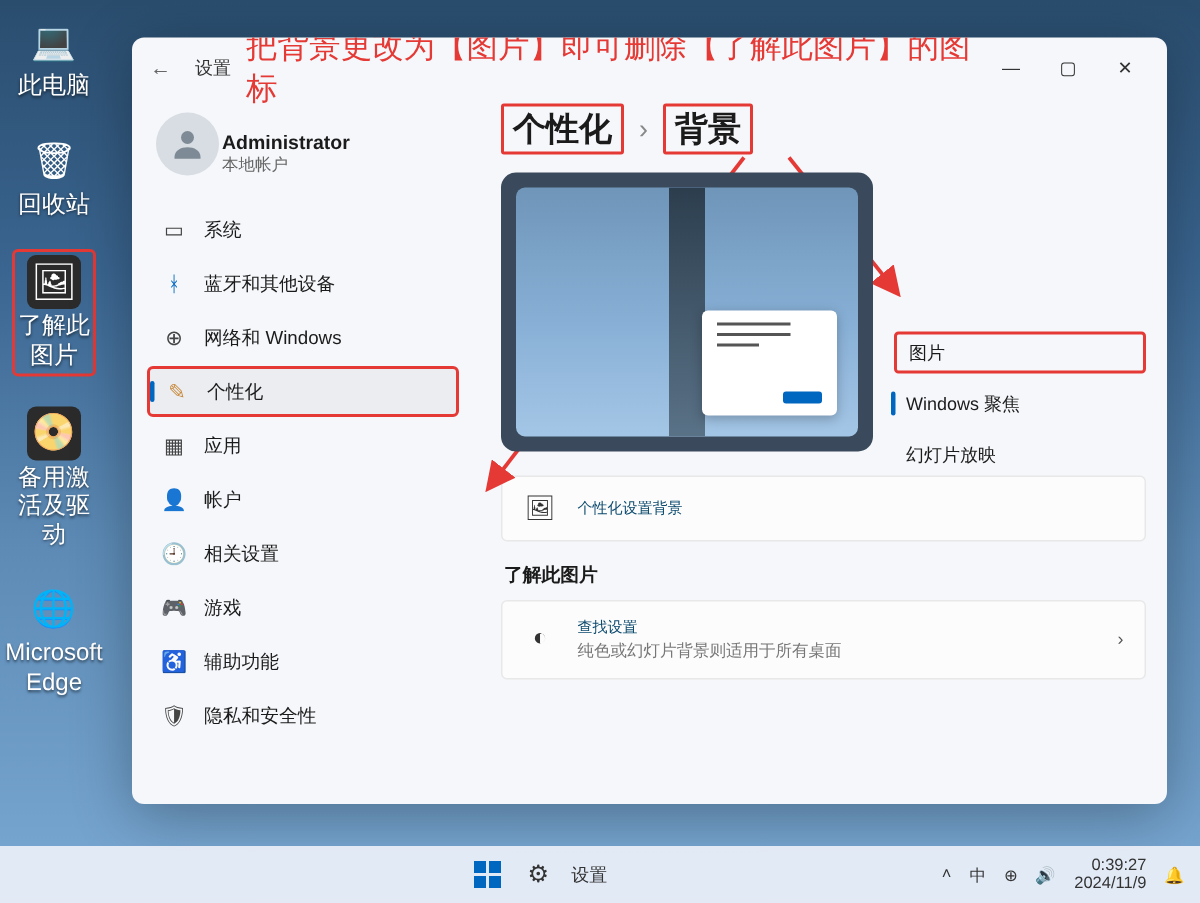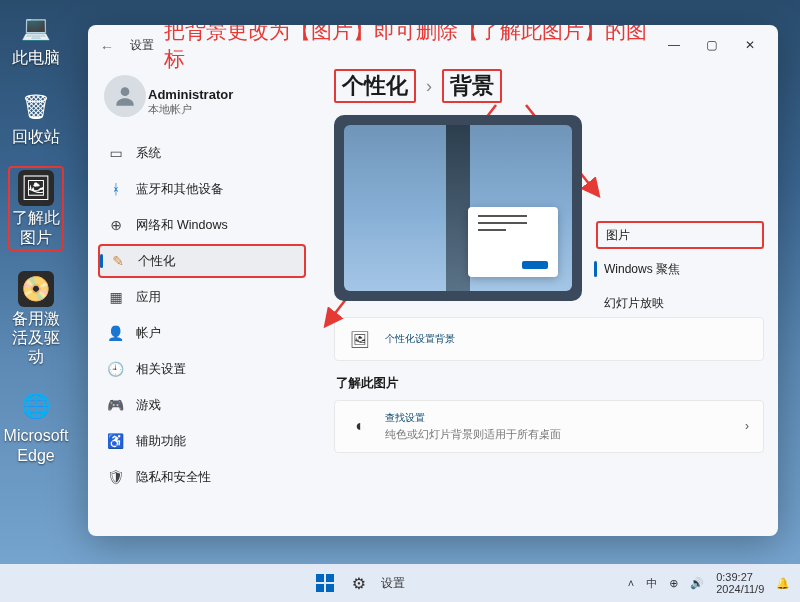--- a/index.html
+++ b/index.html
@@ -80,21 +80,21 @@
 
     
     .arrow-svg { position: absolute; left: 0; top: 0; pointer-events: none; }
 
     
     .taskbar { position: absolute; left: 0; right: 0; bottom: 0; height: 38px; background: rgba(235,240,248,.92); display: flex; align-items: center; padding: 0 10px; }
     .taskbar-center { flex: 1; display: flex; align-items: center; justify-content: center; gap: 10px; }
     .tb-icon { width: 24px; height: 24px; display:flex; align-items:center; justify-content:center; font-size: 16px; color:#333; }
     .tb-label { font-size: 12px; color:#333; }
     .taskbar-right { display: flex; align-items: center; gap: 12px; color:#333; font-size:11px; }
-    .tb-stack { display:flex; flex-direction:column; line-height:1.1; }
+    .tb-stack { display:flex; flex-direction:column; align-items:flex-end; line-height:1.1; }
   </style>
 </head>
 <body>
 
 <div class="desktop-icons" id="desktop-icons">
     <div class="desktop-icon">
       <div class="icon-box">💻</div>
       <div class="ilabel">此电脑</div>
     </div>
     <div class="desktop-icon">

